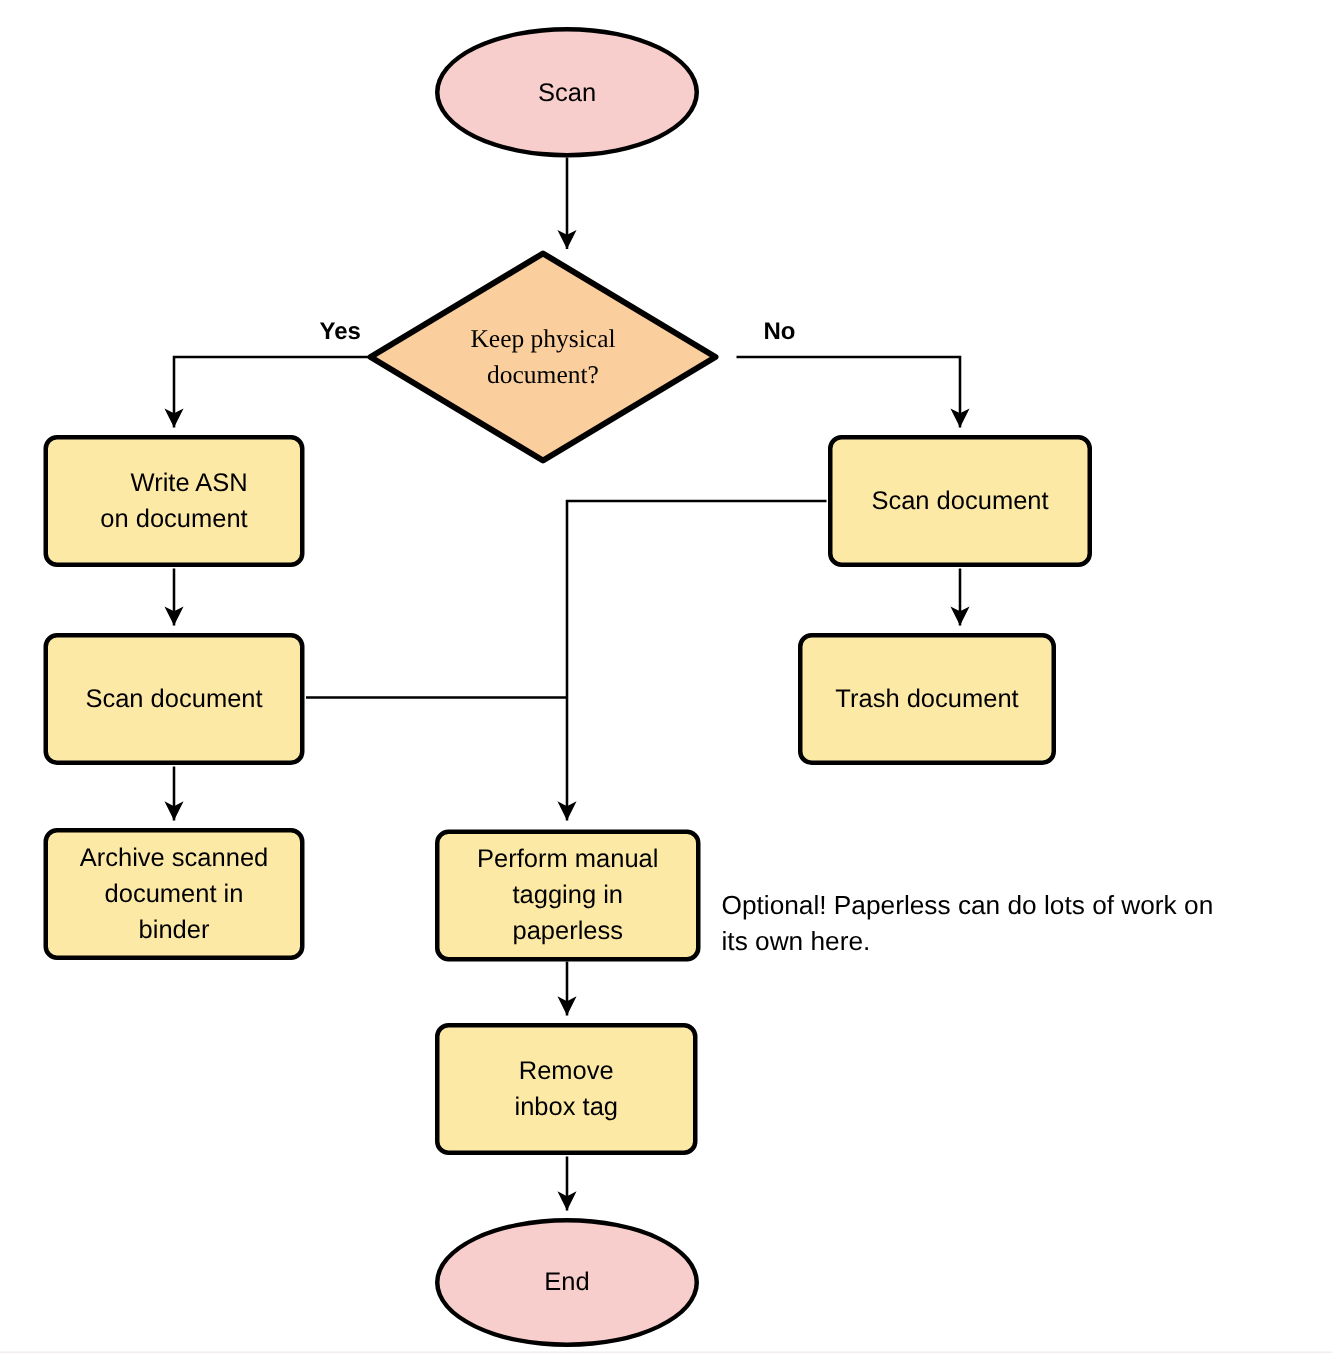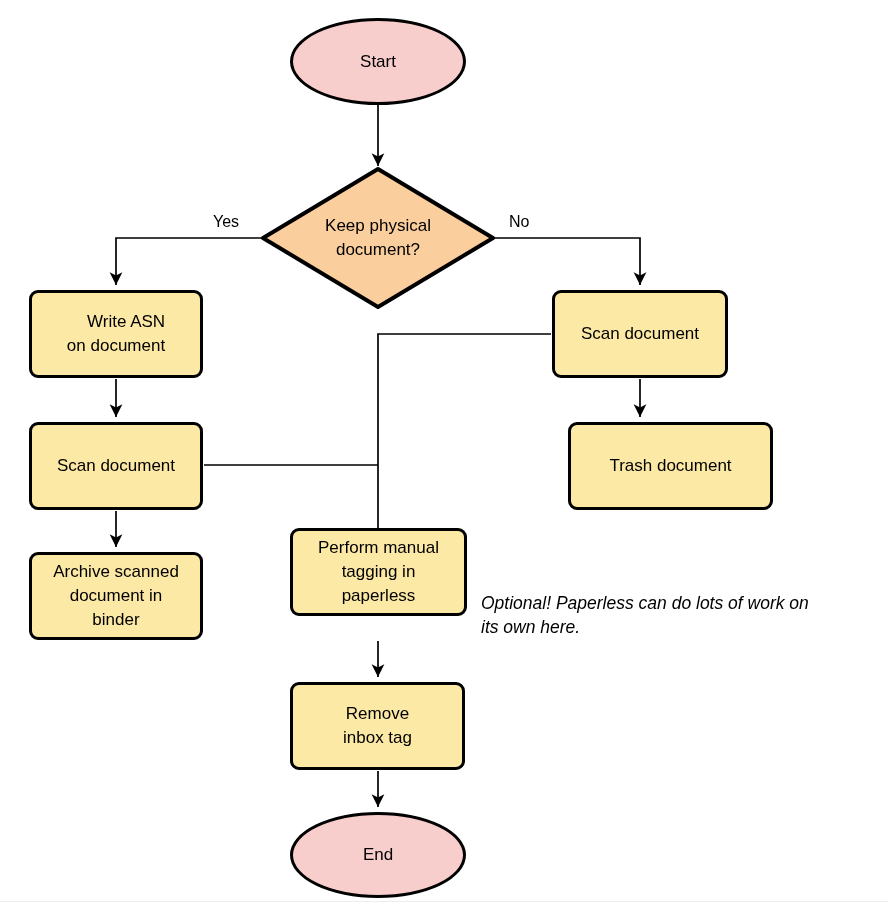--- a/index.html
+++ b/index.html
@@ -42,24 +42,25 @@
     border: 3px solid var(--stroke, #000000);
     border-radius: 9px;
   }
   .terminal {
     background: var(--terminal_fill, #f8cecc);
     border: 3px solid var(--stroke, #000000);
     border-radius: 50%;
   }
   .diamond-wrap {
     position: absolute;
-    left: 260px;
+    left: 244px;
     top: 166px;
     width: 236px;
     height: 144px;
+    font-family: Liberation Serif, serif;
   }
   .diamond-wrap svg {
     position: absolute;
     left: 0;
     top: 0;
   }
   .diamond-label {
     position: absolute;
     left: 0;
     top: 0;
@@ -80,21 +81,20 @@
     color: #000000;
     background: #ffffff;
     padding: 0 3px;
   }
   .note {
     position: absolute;
     left: 481px;
     top: 592px;
     font-size: 17.5px;
     line-height: 23.5px;
-    font-style: italic;
     color: #000000;
     white-space: pre-line;
   }
   .bottom-rule {
     position: absolute;
     left: 0;
     right: 0;
     top: 901px;
     height: 1px;
     background: #f3ecec;
@@ -119,21 +119,21 @@
       <path d="M 116 511 L 116 547" marker-end="url(#arrow)"></path>
       <path d="M 640 379 L 640 417" marker-end="url(#arrow)"></path>
       <path d="M 204 465 L 378 465"></path>
       <path d="M 551 334 L 378 334 L 378 547" marker-end="url(#arrow)"></path>
       <path d="M 378 641 L 378 677" marker-end="url(#arrow)"></path>
       <path d="M 378 771 L 378 807" marker-end="url(#arrow)"></path>
     </g>
   </svg>
 
   <div class="node terminal" style="left:290px; top:18px; width:176px; height:87px;">
-    <span class="label">Start</span>
+    <span class="label">Scan</span>
   </div>
 
   <div class="diamond-wrap">
     <svg width="236" height="144" viewBox="0 0 236 144">
       <polygon points="118,3 233,72 118,141 3,72" fill="#fbce9e" stroke="#000000" stroke-width="4" stroke-linejoin="round"></polygon>
     </svg>
     <div class="diamond-label">Keep physical
 document?</div>
   </div>
 
@@ -149,39 +149,39 @@
   <div class="node process" style="left:29px; top:552px; width:174px; height:88px;">
     <span class="label">Archive scanned
 document in
 binder</span>
   </div>
 
   <div class="node process" style="left:552px; top:290px; width:176px; height:88px;">
     <span class="label">Scan document</span>
   </div>
 
-  <div class="node process" style="left:568px; top:422px; width:205px; height:88px;">
+  <div class="node process" style="left:532px; top:422px; width:172px; height:88px;">
     <span class="label">Trash document</span>
   </div>
 
-  <div class="node process" style="left:290px; top:528px; width:177px; height:88px;">
+  <div class="node process" style="left:290px; top:553px; width:177px; height:88px;">
     <span class="label">Perform manual
 tagging in
 paperless</span>
   </div>
 
   <div class="node terminal" style="left:290px; top:812px; width:176px; height:86px;">
     <span class="label">End</span>
   </div>
 
   <div class="node process" style="left:290px; top:682px; width:175px; height:88px;">
     <span class="label">Remove
 inbox tag</span>
   </div>
 
-  <div class="edge-label" style="left:210px; top:213px;">Yes</div>
-  <div class="edge-label" style="left:506px; top:213px;">No</div>
+  <div class="edge-label" style="left:210px; top:213px;font-weight:bold;">Yes</div>
+  <div class="edge-label" style="left:506px; top:213px;font-weight:bold;">No</div>
 
   <div class="note">Optional! Paperless can do lots of work on
 its own here.</div>
 
   <div class="bottom-rule"></div>
 </div>
 
 </body></html>

